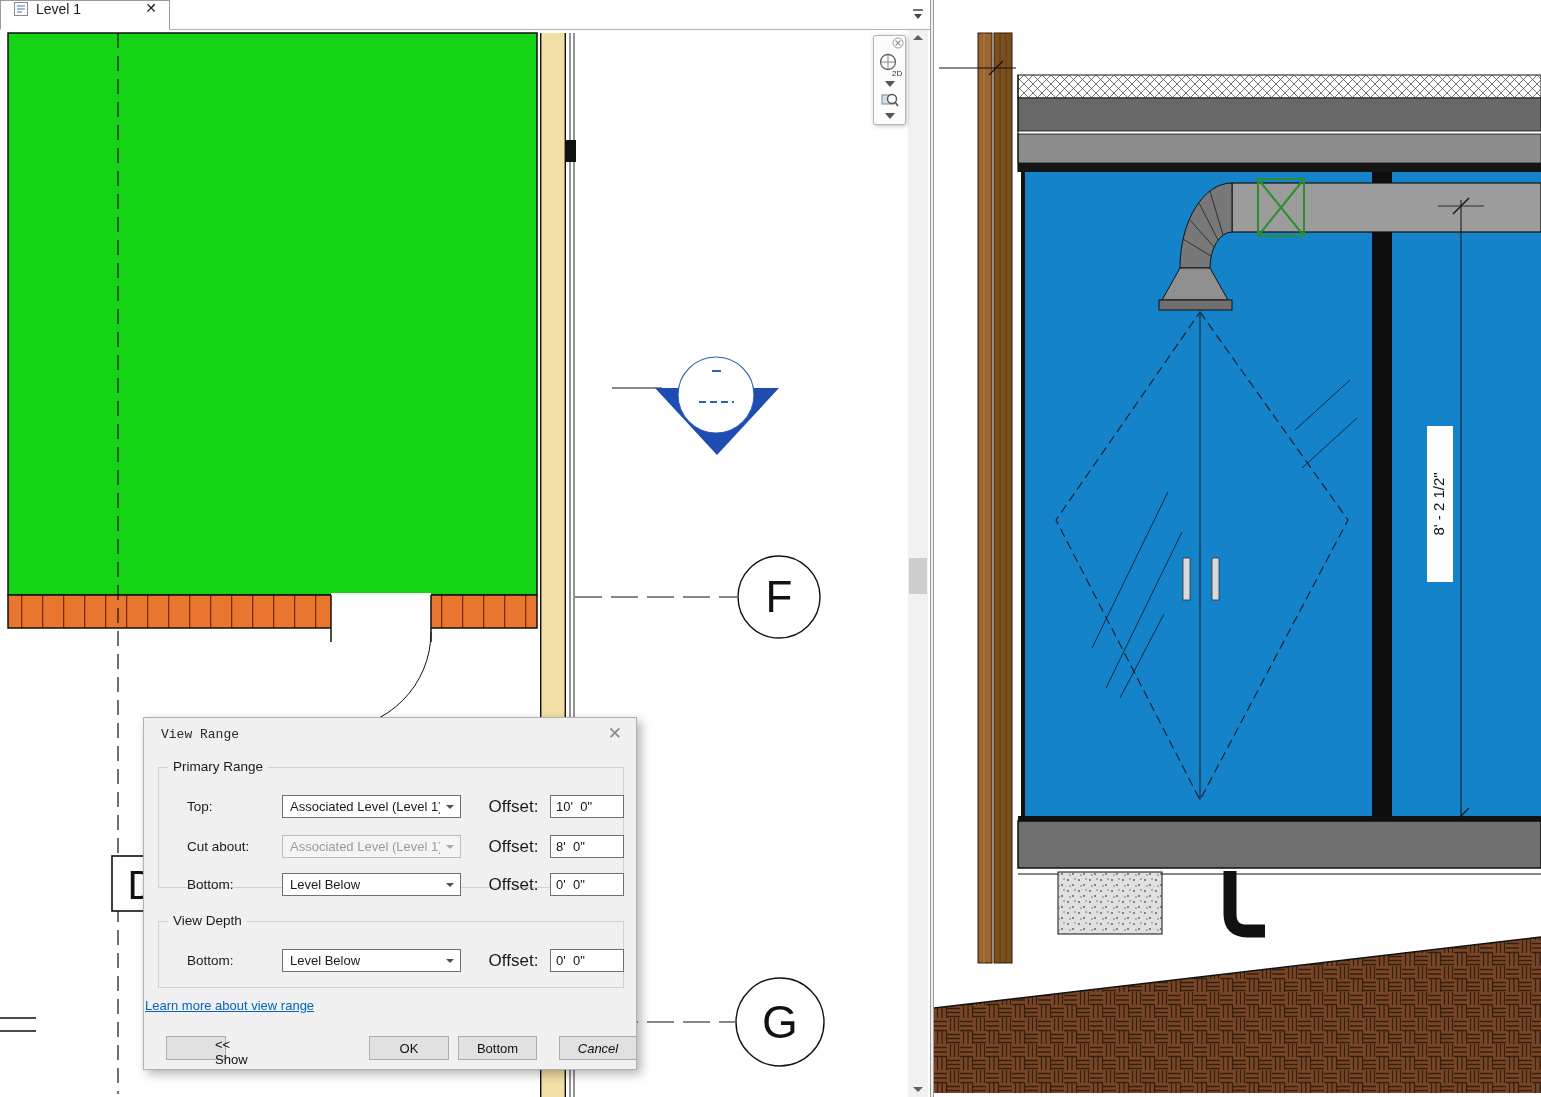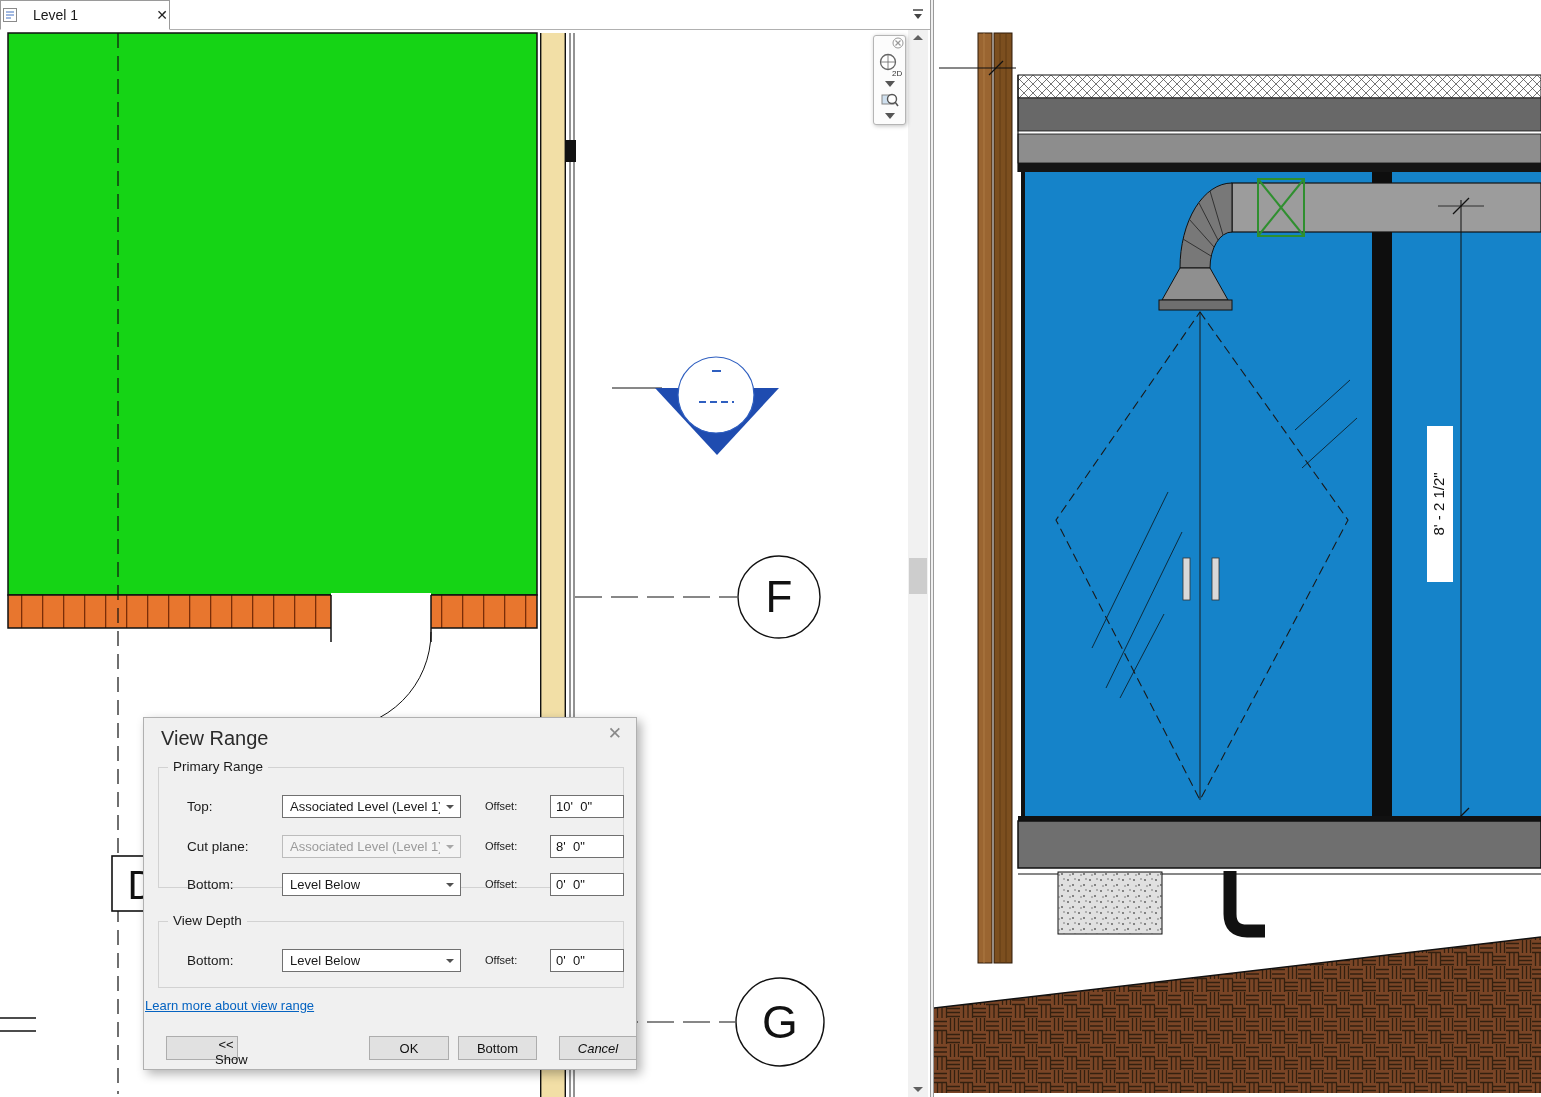--- a/index.html
+++ b/index.html
@@ -10,22 +10,22 @@
   }
   .pane { position:absolute; top:0; height:1097px; background:#fff; }
   #pane-left  { left:0; width:930px; }
   #pane-right { left:934px; width:607px; }
   .pane-divider { position:absolute; left:930px; top:0; width:4px; height:1097px;
     background:#f0f0f0; border-left:1px solid #9a9a9a; border-right:1px solid #9a9a9a; }
 
   
   .tabbar { position:absolute; top:0; left:0; width:100%; height:30px; background:#fff;
     border-bottom:1px solid #b0b0b0; z-index:3; }
-  .tab { position:absolute; top:0; height:30px; display:flex; align-items:center;
-    gap:15px; padding:0 1px; font-size:14px; }
+  .tab { position:absolute; top:0; height:30px; display:flex; 
+    gap:7px; padding:0 12px; font-size:14px; }
   .tab.active { left:0; width:170px; background:#fff; border:1px solid #9a9a9a;
     border-bottom:1px solid #fff; color:#1a1a1a; z-index:4; }
   .tab.inactive { left:2px; width:158px; background:#d6d6d6; border:1px solid #9a9a9a;
     border-bottom:none; color:#4a4a4a; }
   .tab-label { flex:1; white-space:nowrap; overflow:hidden; }
   .tab-close { font-size:14px; color:#222; line-height:1; }
   .tab-menu { position:absolute; right:5px; top:7px; }
 
   
   .viewport { position:absolute; top:30px; left:0; background:#fff; }
@@ -46,46 +46,46 @@
   
   .navbar { position:absolute; left:873px; top:35px; width:33px; background:#fcfcfc;
     border:1px solid #b5b5b5; border-radius:3px; box-shadow:1px 1px 4px rgba(0,0,0,.25);
     display:flex; flex-direction:column; align-items:center; padding:1px 0 5px; gap:4px; z-index:5; }
   .nav-close { align-self:flex-end; margin-right:1px; }
 
   
   .vr-dialog { position:absolute; left:143px; top:717px; width:494px; height:353px;
     background:#f0f0f0; border:1px solid #b0b0b0; box-shadow:4px 4px 10px rgba(0,0,0,.3);
     z-index:10; font-size:14px; color:#1a1a1a; }
-  .vr-title { position:absolute; left:17px; top:9px; font-size:20px; color:#2b2b2b; }
+  .vr-title { position:absolute; left:17px; top:9px; font-size:13px; color:#2b2b2b;font-family:Liberation Mono, monospace; }
   .vr-close { position:absolute; right:14px; top:5px; font-size:17px; color:#8a8a8a; }
   .vr-group { position:absolute; left:14px; width:466px; border:1px solid #d2d2d2; }
   #vr-group-primary { top:49px; height:121px; }
   #vr-group-depth   { top:203px; height:67px; }
   .vr-group-label { position:absolute; top:-9px; left:9px; background:#f0f0f0;
     padding:0 5px; font-size:13.5px; white-space:nowrap; }
   .vr-row { position:absolute; left:0; width:100%; height:23px; }
   .vr-row .lbl { position:absolute; left:28px; top:0; line-height:23px; font-size:13.5px; }
   .vr-select { position:absolute; left:123px; top:0; width:179px; height:23px; background:#fff;
     border:1px solid #707070; display:flex; align-items:center; padding:0 20px 0 7px; font-size:13px; }
   .vr-select .txt { white-space:nowrap; overflow:hidden; }
   .vr-select::after { content:""; position:absolute; right:6px; top:9px;
     border:4px solid transparent; border-top-color:#505050; border-bottom:none; }
   .vr-select.disabled { color:#9b9b9b; background:#f4f4f4; border-color:#bcbcbc; }
   .vr-select.disabled::after { border-top-color:#a8a8a8; }
   .vr-off { position:absolute; left:326px; width:57px; top:0; line-height:23px;
-    text-align:left; font-size:11px; }
+    text-align:center; font-size:17px; }
   .vr-input { position:absolute; left:391px; top:0; width:74px; height:23px;
     border:1px solid #707070; font-size:13px; padding:0 5px; font-family:inherit;
     background:#fff; color:#111; }
   .vr-link { position:absolute; left:1px; top:280px; font-size:13px; color:#0563C1;
     }
   .vr-btn { position:absolute; top:318px; height:24px; background:#e1e1e1;
     border:1px solid #adadad; font-size:13px; font-family:inherit; color:#111; }
-  #btn-show   { left:22px;  width:72px;padding-left:48px; }
+  #btn-show   { left:22px;  width:60px;padding-left:48px; }
   #btn-ok     { left:225px; width:80px; }
   #btn-apply  { left:314px; width:79px; }
   #btn-cancel { left:415px; width:78px;font-style:italic; }
 </style>
 </head>
 <body>
 
 <div class="pane" id="pane-left">
 
   <div class="tabbar">
@@ -218,21 +218,21 @@
       <div class="vr-row" style="top:27px;">
         <span class="lbl">Top:</span>
         <div class="vr-select">
           <span class="txt">Associated Level (Level 1)</span>
         </div>
         <span class="vr-off">Offset:</span>
         <input class="vr-input" value="10'  0&quot;" style="">
       </div>
 
       <div class="vr-row" style="top:67px;">
-        <span class="lbl">Cut plane:</span>
+        <span class="lbl">Cut about:</span>
         <div class="vr-select disabled">
           <span class="txt">Associated Level (Level 1)</span>
         </div>
         <span class="vr-off">Offset:</span>
         <input class="vr-input" value="8'  0&quot;" style="">
       </div>
 
       <div class="vr-row" style="top:105px;">
         <span class="lbl">Bottom:</span>
         <div class="vr-select">

